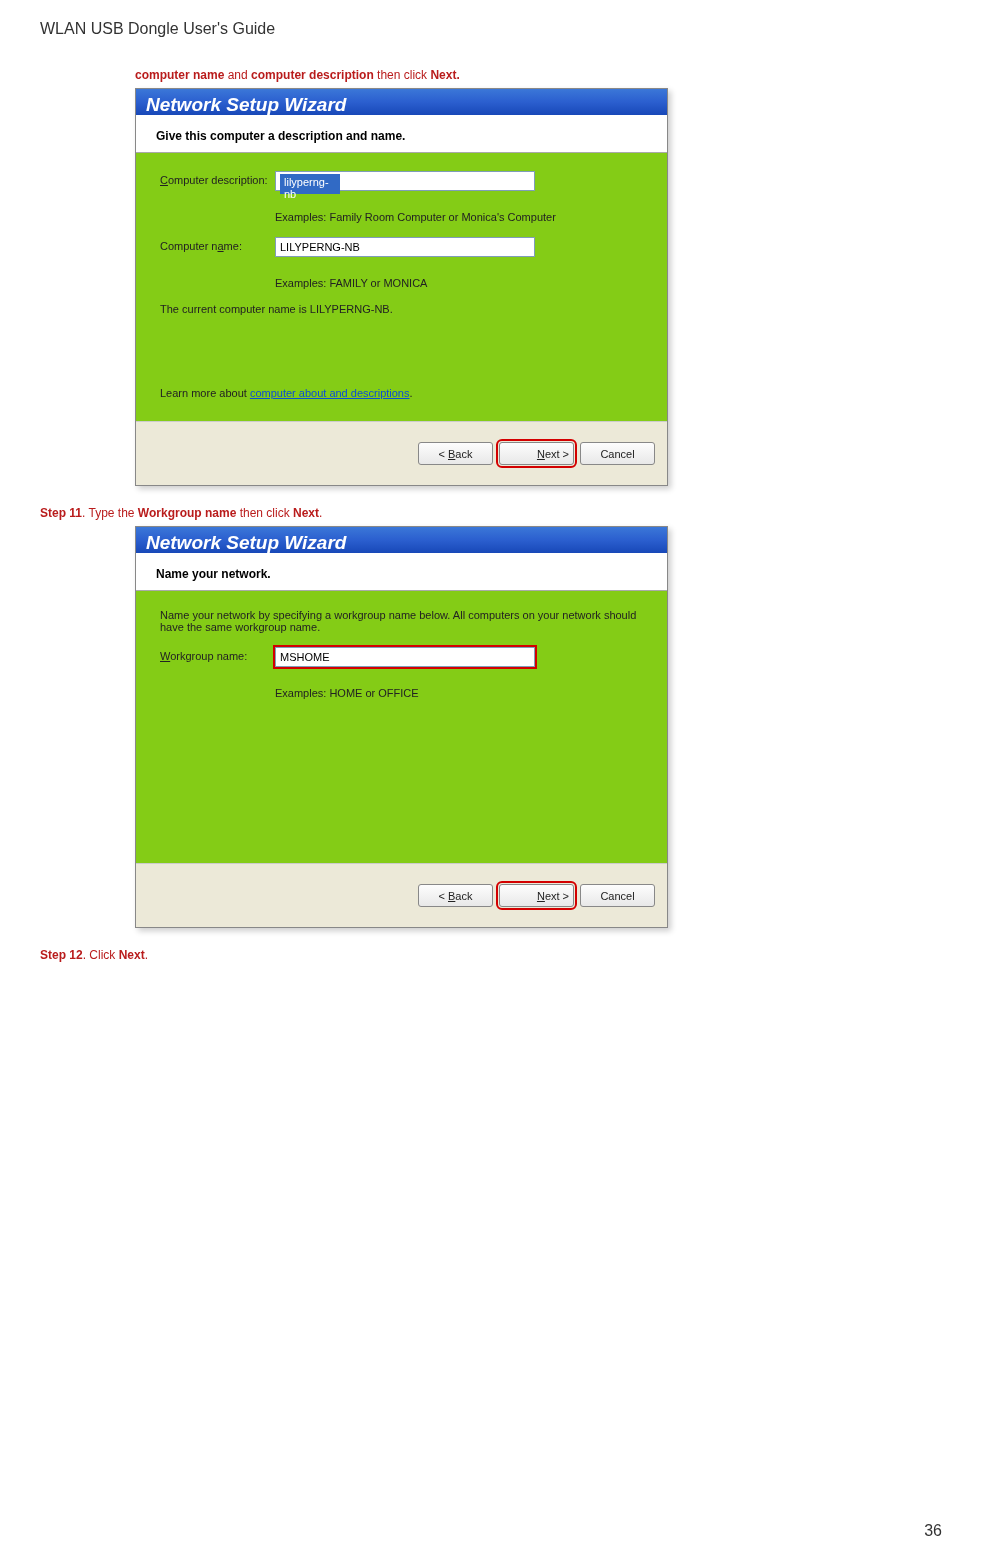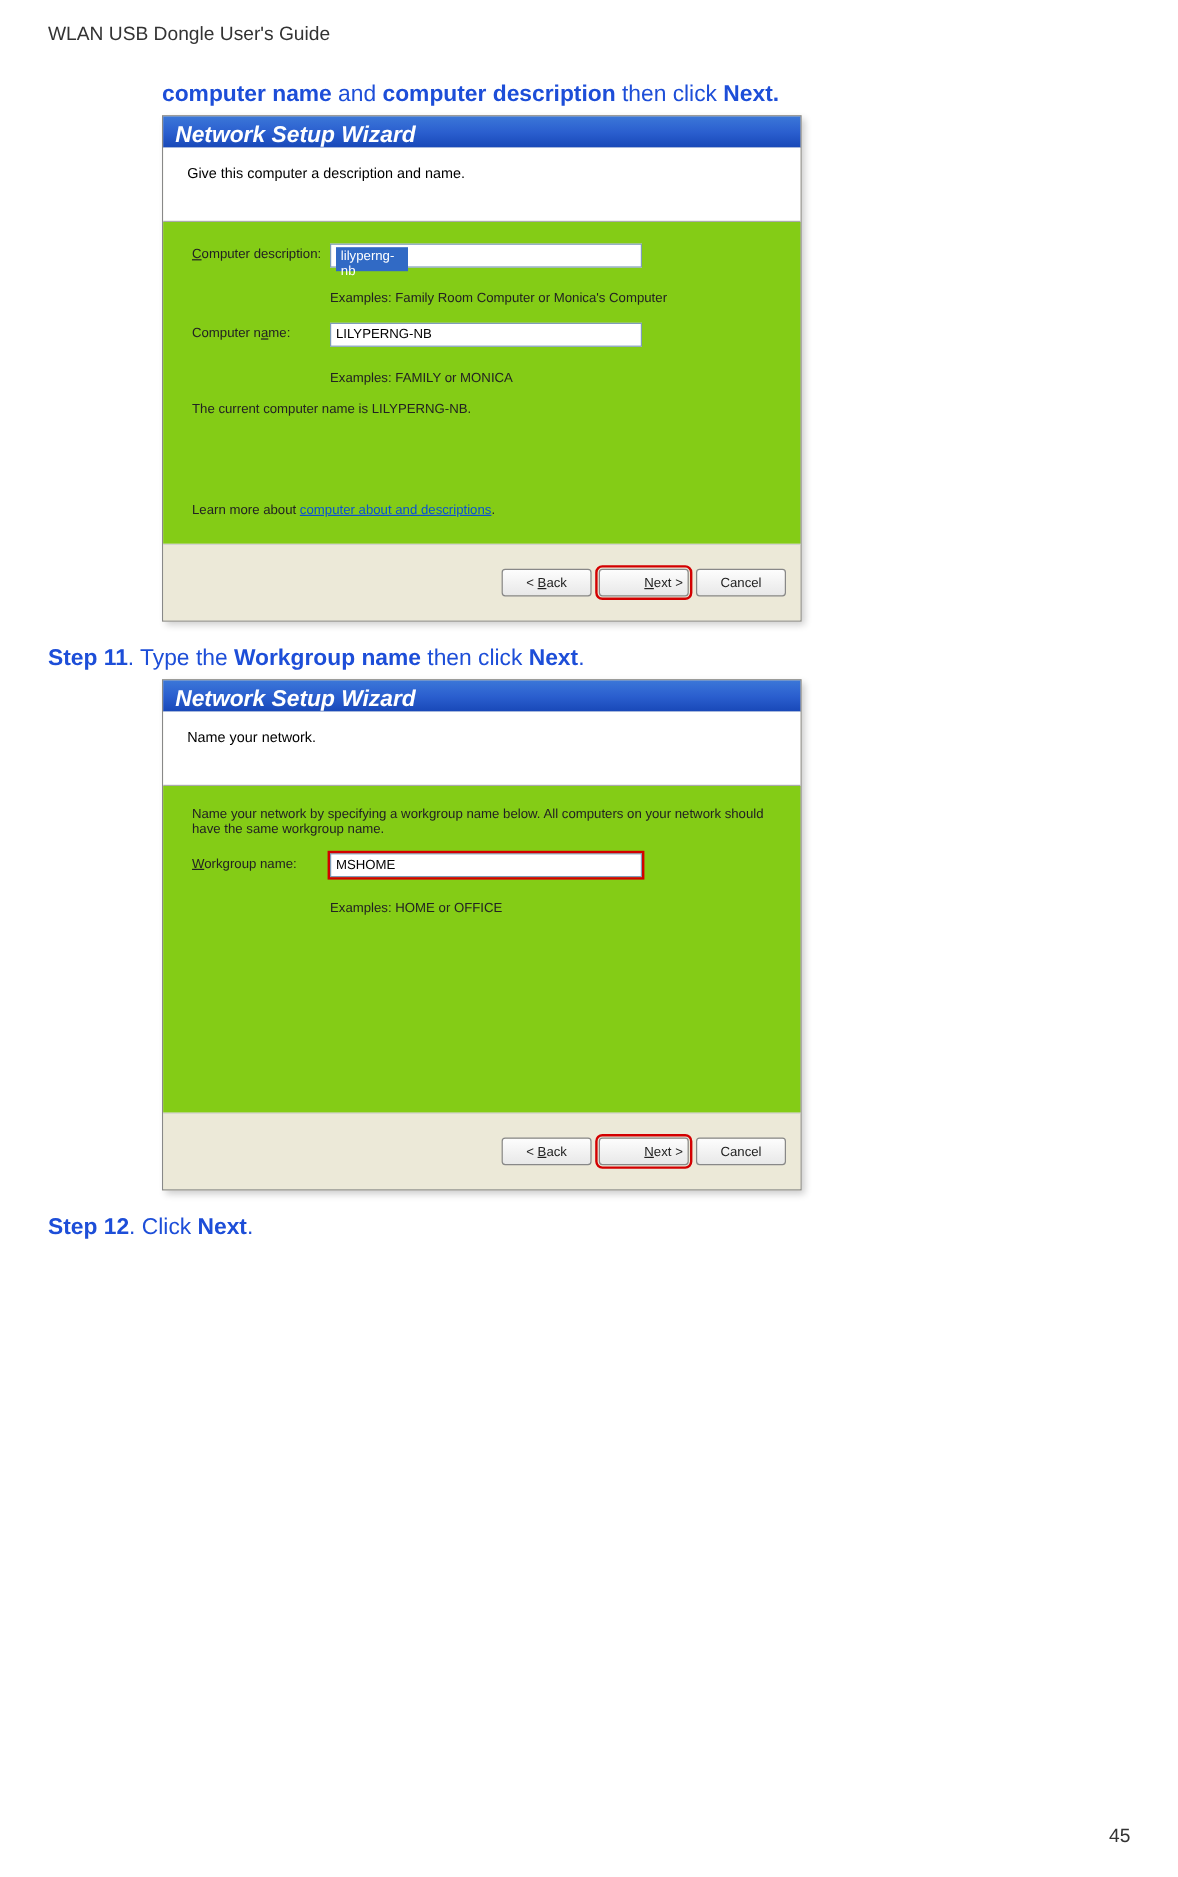--- a/index.html
+++ b/index.html
@@ -5,21 +5,21 @@
   * { box-sizing: border-box; margin: 0; padding: 0; }
   body {
     background: #fff;
     font-family: Arial, Helvetica, sans-serif;
     width: 982px;
     height: 1564px;
     position: relative;
     padding: 20px 40px;
   }
   .doc-header { font-size: 16px; color: #333; margin-bottom: 30px; }
-  .body-text { font-size: 19px; color: #1d4ed8; margin-bottom: 6px; }
+  .body-text { font-size: 12px; color: #b91c1c; margin-bottom: 6px; }
   .indent { margin-left: 95px; }
   .step-line { margin-bottom: 6px; }
 
   .dialog {
     width: 533px;
     margin-left: 95px;
     margin-bottom: 20px;
     border: 1px solid #888;
     box-shadow: 3px 3px 6px rgba(0,0,0,0.2);
     background: #ece9d8;
@@ -27,26 +27,26 @@
   .titlebar {
     height: 26px;
     background: linear-gradient(to bottom, #3b77d8 0%, #2b5fcf 50%, #1848b8 100%);
     color: #fff;
     font-size: 19px;
     font-weight: bold;
     padding: 5px 10px;
     font-style: italic;
   }
   .header-band {
-    height: 62px;
+    height: 38px;
     background: #fff;
     border-bottom: 1px solid #aaa;
     padding: 14px 20px;
     font-size: 12px;
-    font-weight: normal;
+    font-weight: bold;
     color: #000;
   }
   .dialog-body {
     background: #84cc16;
     padding: 18px 24px 10px 24px;
     font-size: 11px;
     color: #222;
     min-height: 260px;
     position: relative;
   }
@@ -197,13 +197,13 @@
     <button class="win-btn">&lt; <span class="u">B</span>ack</button>
     <button class="win-btn highlight"><span class="u">N</span>ext &gt;</button>
     <button class="win-btn">Cancel</button>
   </div>
 </div>
 
 <p class="body-text step-line">
   <b>Step 12</b><span>.    </span><span>Click </span><b>Next</b><span>.</span>
 </p>
 
-<div class="page-num">45</div>
+<div class="page-num">36</div>
 
 </body></html>

